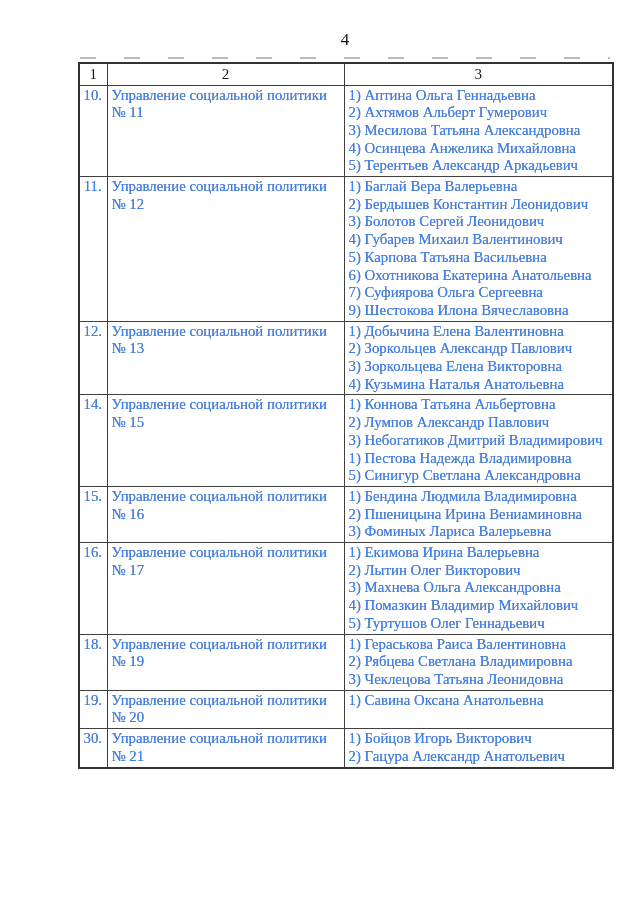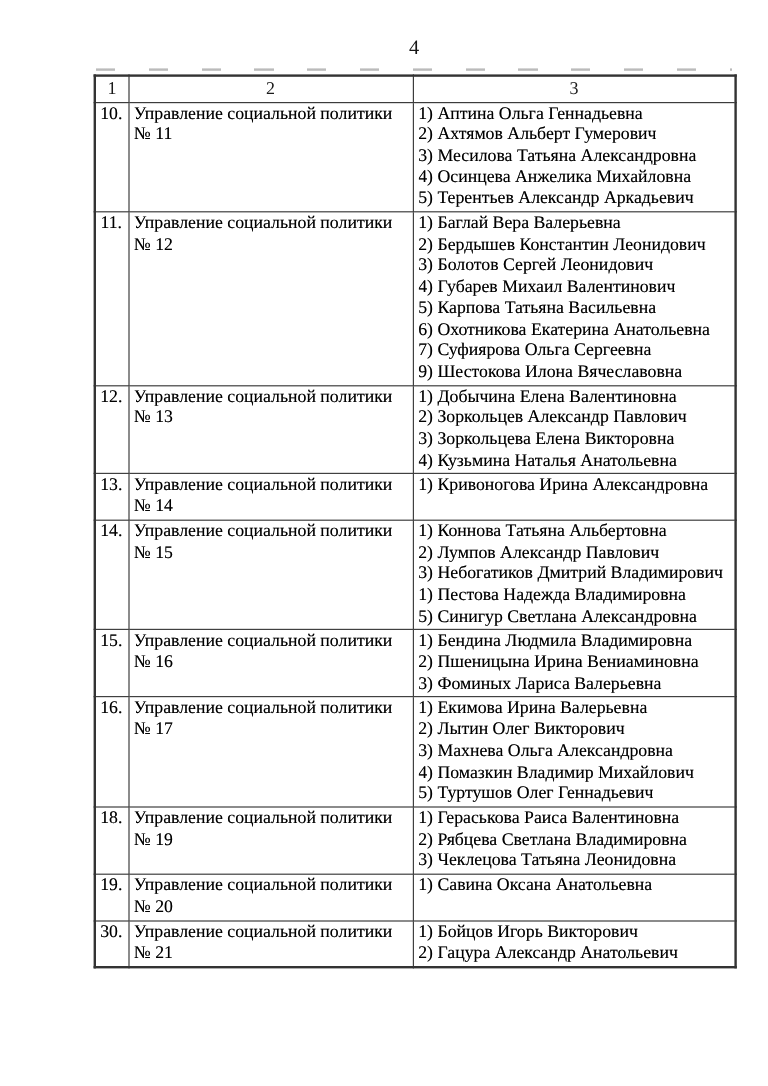--- a/index.html
+++ b/index.html
@@ -51,21 +51,21 @@
     vertical-align: middle;
     padding: 0;
     color: #1a1a1a;
   }
   td {
     border: 1px solid #404040;
     vertical-align: top;
     font-size: 14.8px;
     line-height: 17.7px;
     padding: 1px 4px 1px 4px;
-    color: #000000;
+    color: #3b82f6;
     text-shadow: 0 0 0.4px rgba(0,0,0,0.5);
     overflow: hidden;
   }
   td.cell-num { text-align: center; padding-left: 1px; padding-right: 2px; }
   .line { white-space: nowrap; overflow: hidden; }
 </style>
 </head>
 <body>
 
 <div class="page-number">4</div>
@@ -124,30 +124,20 @@
           <div class="line">№ 13</div>
         </td>
         <td class="cell-names">
           <div class="line">1) Добычина Елена Валентиновна</div>
           <div class="line">2) Зоркольцев Александр Павлович</div>
           <div class="line">3) Зоркольцева Елена Викторовна</div>
           <div class="line">4) Кузьмина Наталья Анатольевна</div>
         </td>
       </tr>
       <tr>
-        <td class="cell-num">13.</td>
-        <td class="cell-org">
-          <div class="line">Управление социальной политики</div>
-          <div class="line">№ 14</div>
-        </td>
-        <td class="cell-names">
-          <div class="line">1) Кривоногова Ирина Александровна</div>
-        </td>
-      </tr>
-      <tr>
         <td class="cell-num">14.</td>
         <td class="cell-org">
           <div class="line">Управление социальной политики</div>
           <div class="line">№ 15</div>
         </td>
         <td class="cell-names">
           <div class="line">1) Коннова Татьяна Альбертовна</div>
           <div class="line">2) Лумпов Александр Павлович</div>
           <div class="line">3) Небогатиков Дмитрий Владимирович</div>
           <div class="line">1) Пестова Надежда Владимировна</div>

